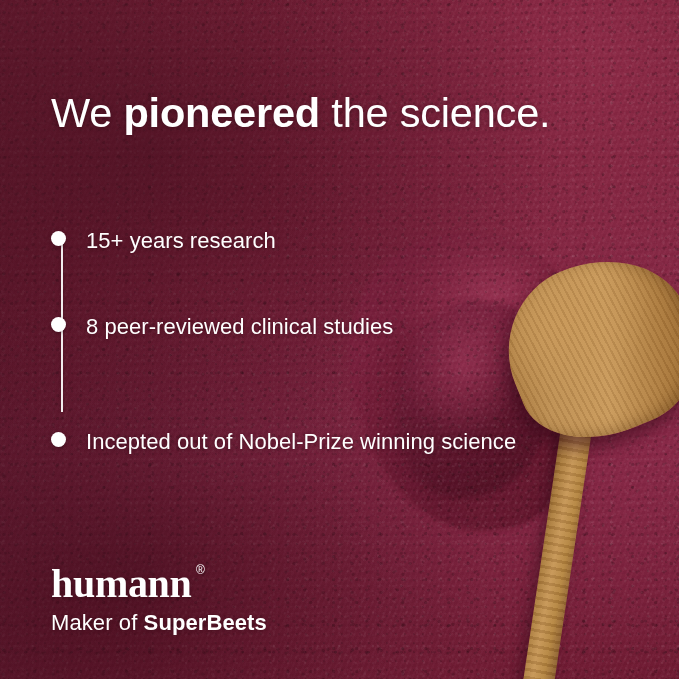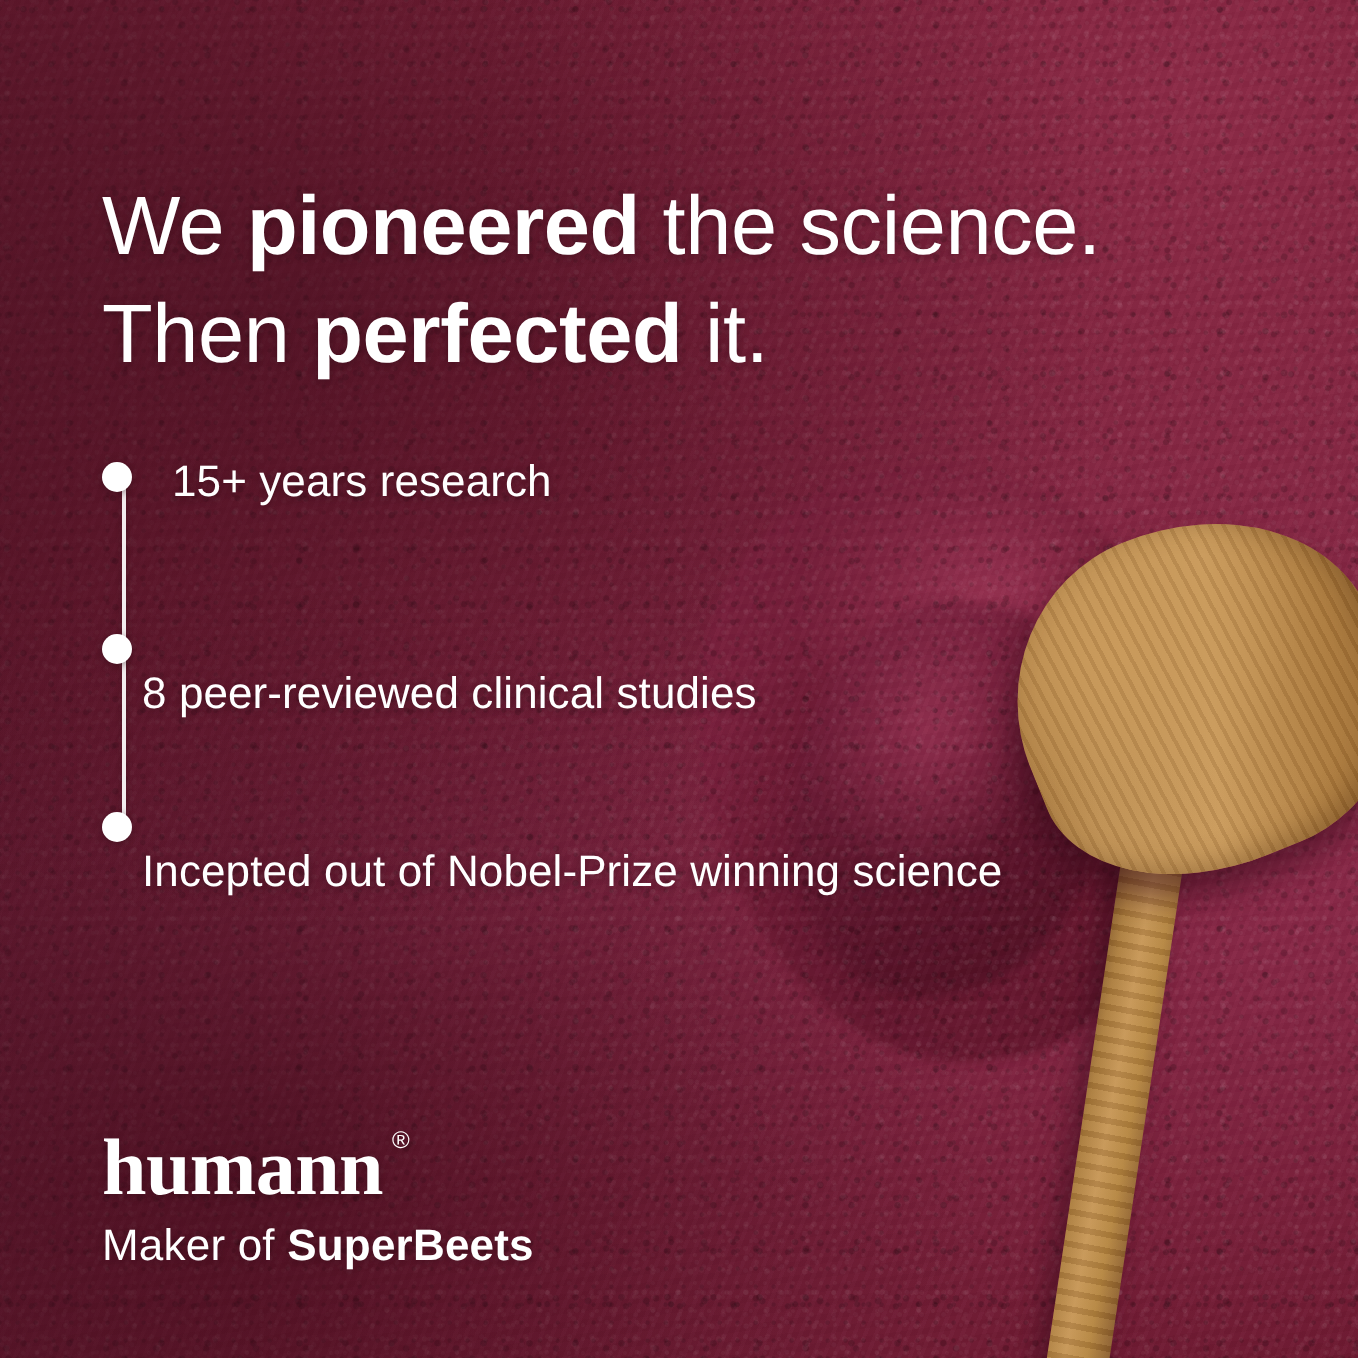--- a/index.html
+++ b/index.html
@@ -205,22 +205,22 @@
     height: 174px;
     background: rgba(255,255,255,0.92);
     box-shadow: 0 0 3px rgba(40,8,18,0.35);
   }
   .bullet {
     position: relative;
     display: flex;
     align-items: flex-start;
     min-height: 28px;
   }
-  .bullet + .bullet { margin-top: 57px; flex-direction: column; }
-  .bullet.b3 { margin-top: 40px; }
+  .bullet + .bullet { margin-top: 57px; }
+  .bullet.b3 { margin-top: 86px; }
   .dot {
     position: relative;
     z-index: 2;
     flex: 0 0 auto;
     width: 15px;
     height: 15px;
     margin-top: 5px;
     border-radius: 50%;
     background: #ffffff;
     box-shadow: 0 1px 4px rgba(40,8,18,0.45);
@@ -292,21 +292,20 @@
     </div>
     <div class="spoon-bowl">
       <div class="spoon-bowl-grain"></div>
     </div>
   </div>
 
   <div class="content">
 
     <div class="headline">
       <span class="headline-line"><span>We </span><b>pioneered</b><span> the science.</span></span>
-      <span class="headline-line"><span>Then </span><b>perfected</b><span> it.</span></span>
     </div>
 
     <div class="bullets">
       <div class="rail"></div>
 
       <div class="bullet b1">
         <span class="dot"></span>
         <span class="bullet-text">15+ years research</span>
       </div>
 

